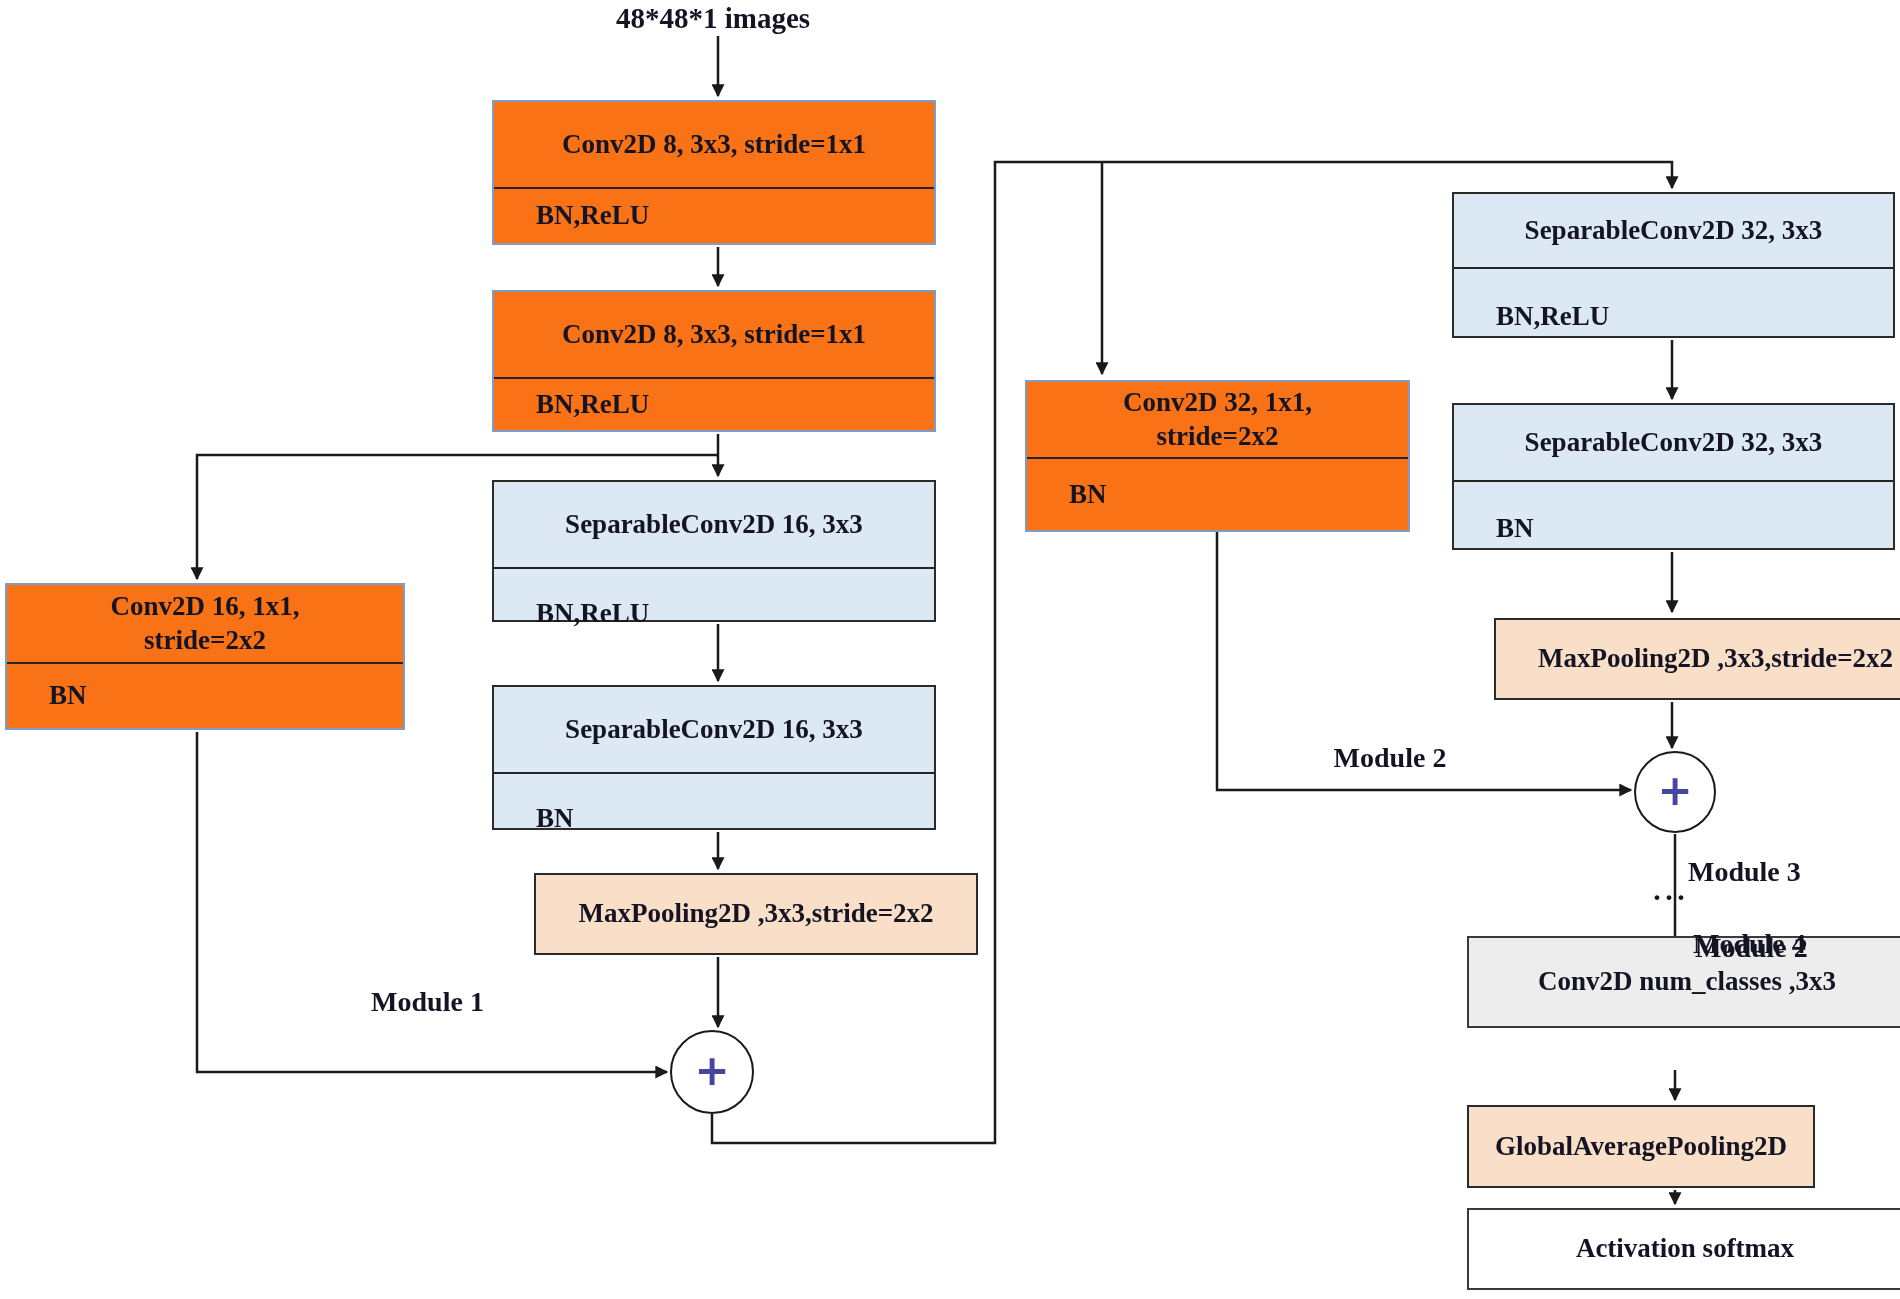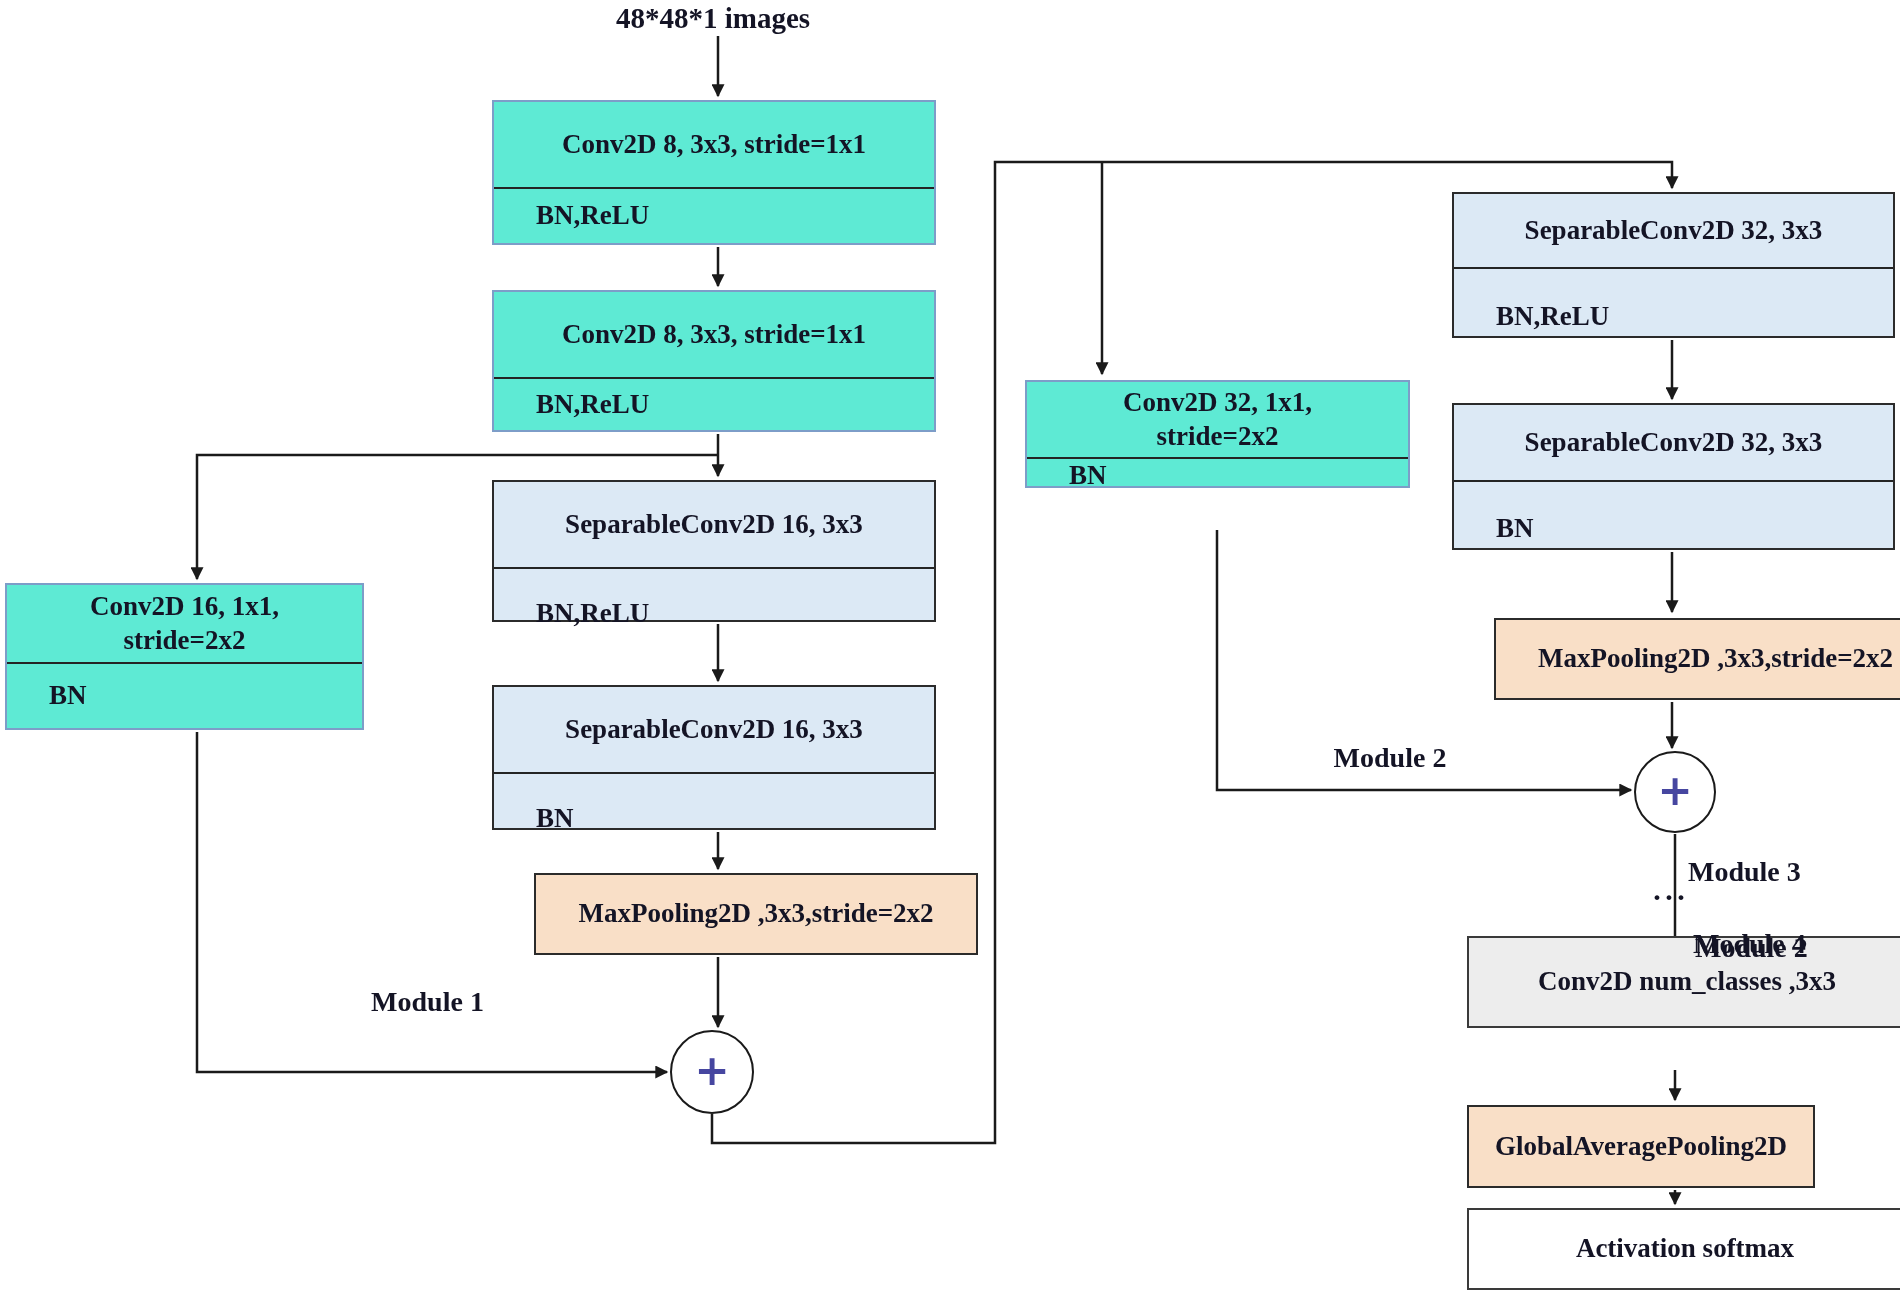--- a/index.html
+++ b/index.html
@@ -6,21 +6,21 @@
   #canvas{
     position:relative;width:1900px;height:1299px;background:#ffffff;
     font-family:"Liberation Serif","DejaVu Serif",serif;
     color:#141425;overflow:hidden;
   }
   #wires{position:absolute;left:0;top:0;width:1900px;height:1299px;}
   .box{
     position:absolute;box-sizing:border-box;display:flex;flex-direction:column;
     font-weight:bold;font-size:27px;line-height:1.25;
   }
-  .green{background:#5eead4;border:2px solid #7d9dc8;}
+  .green{background:#f97316;border:2px solid #7d9dc8;}
   .blue{background:#dce9f5;border:2px solid #2b2b2b;gap:28px;}
   .orange{background:#f9dfc7;border:2px solid #2b2b2b;}
   .gray{background:#ededed;border:2px solid #3a3a3a;}
   .white{background:#ffffff;border:2px solid #3a3a3a;}
   .hd{
     display:flex;align-items:center;justify-content:center;
     border-bottom:2px solid #242424;white-space:pre-line;text-align:center;
     flex:0 0 auto;
   }
   .bd{flex:1 1 auto;display:flex;align-items:center;padding-left:14px;margin-left:28px;}
@@ -90,27 +90,27 @@
 
   <div class="box blue" style="left:492px;top:685px;width:444px;height:145px;">
     <div class="hd" style="height:85px;">SeparableConv2D 16, 3x3</div>
     <div class="bd">BN</div>
   </div>
 
   <div class="box orange single" style="left:492px;top:873px;width:444px;height:82px;">
     <span class="lbl">MaxPooling2D ,3x3,stride=2x2</span>
   </div>
 
-  <div class="box green" style="left:5px;top:583px;width:359px;height:147px;">
+  <div class="box green" style="left:5px;top:583px;width:400px;height:147px;">
     <div class="hd" style="height:77px;">Conv2D 16, 1x1,
 stride=2x2</div>
     <div class="bd">BN</div>
   </div>
 
-  <div class="box green" style="left:1025px;top:380px;width:385px;height:108px;">
+  <div class="box green" style="left:1025px;top:380px;width:385px;height:152px;">
     <div class="hd" style="height:75px;">Conv2D 32, 1x1,
 stride=2x2</div>
     <div class="bd">BN</div>
   </div>
 
   <div class="box blue" style="left:1452px;top:192px;width:443px;height:146px;">
     <div class="hd" style="height:73px;">SeparableConv2D 32, 3x3</div>
     <div class="bd">BN,ReLU</div>
   </div>
 

